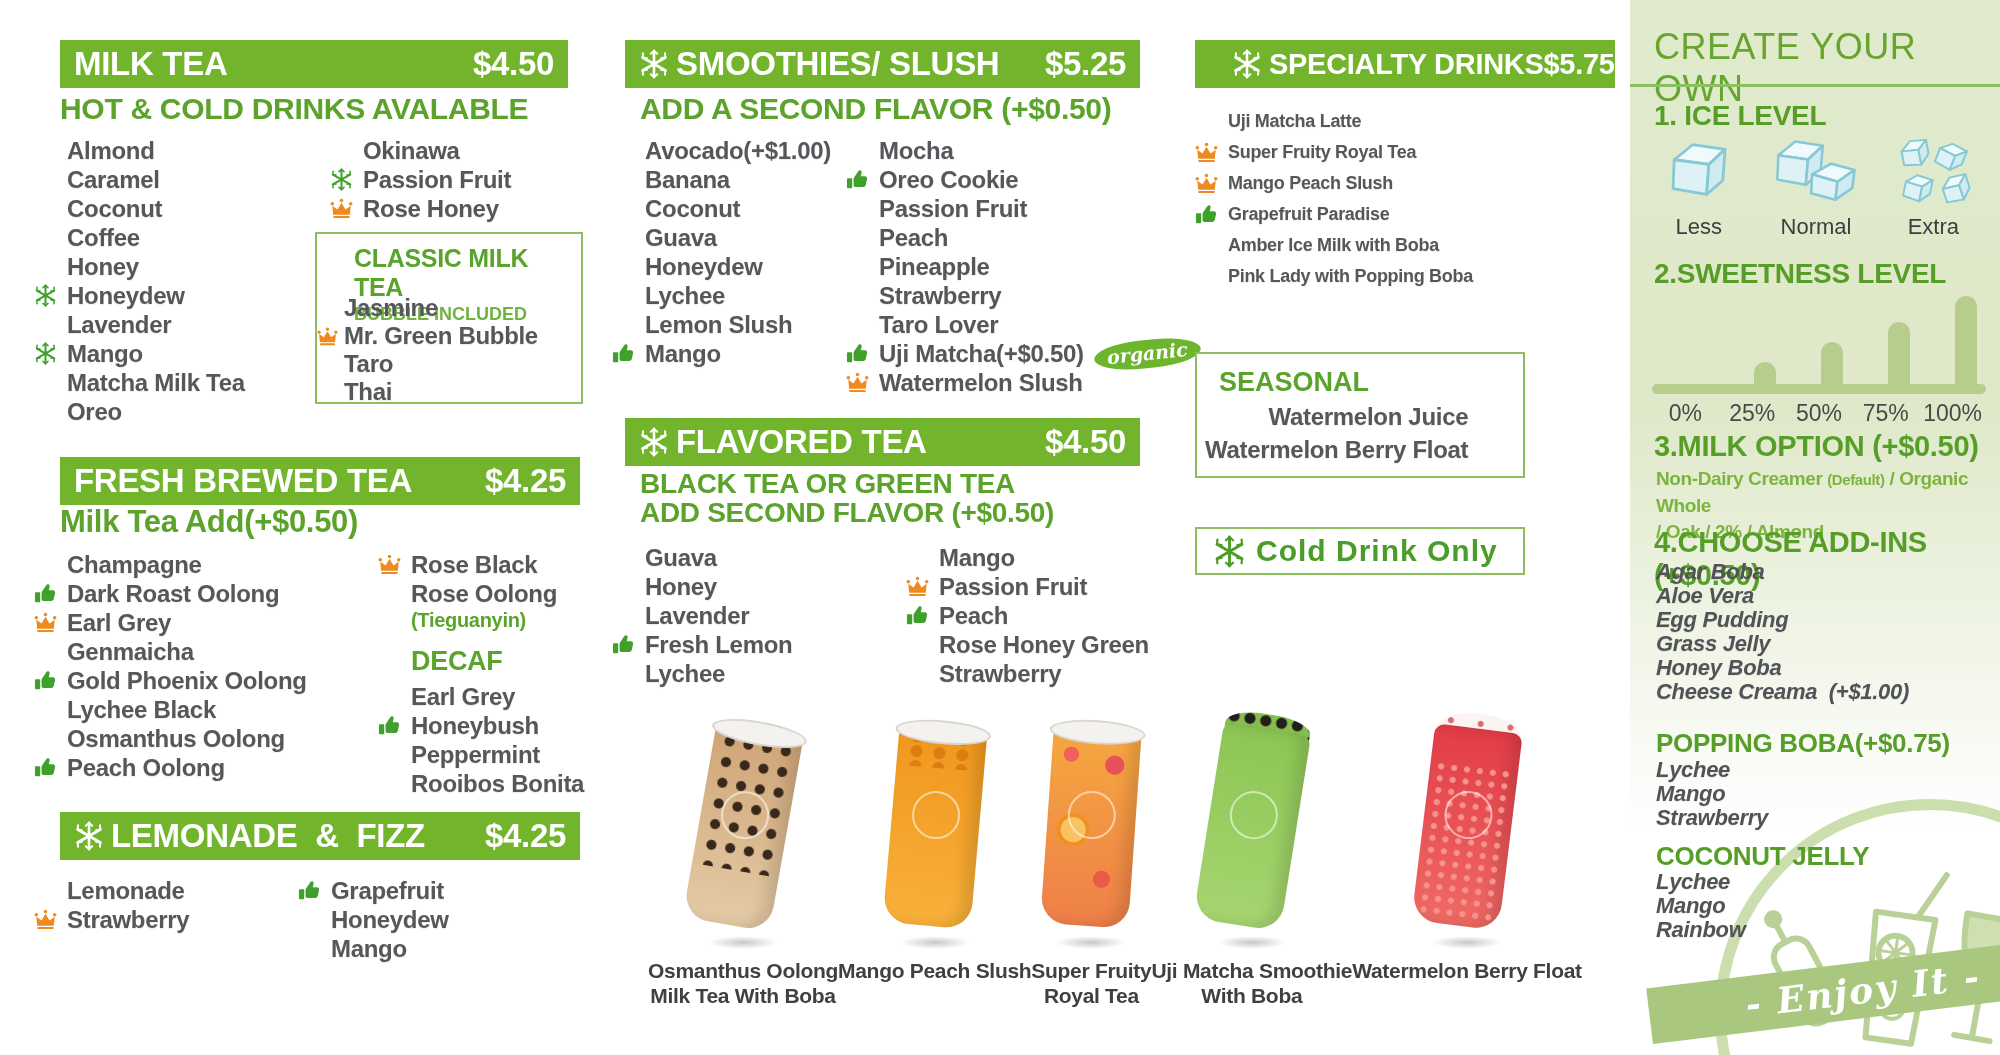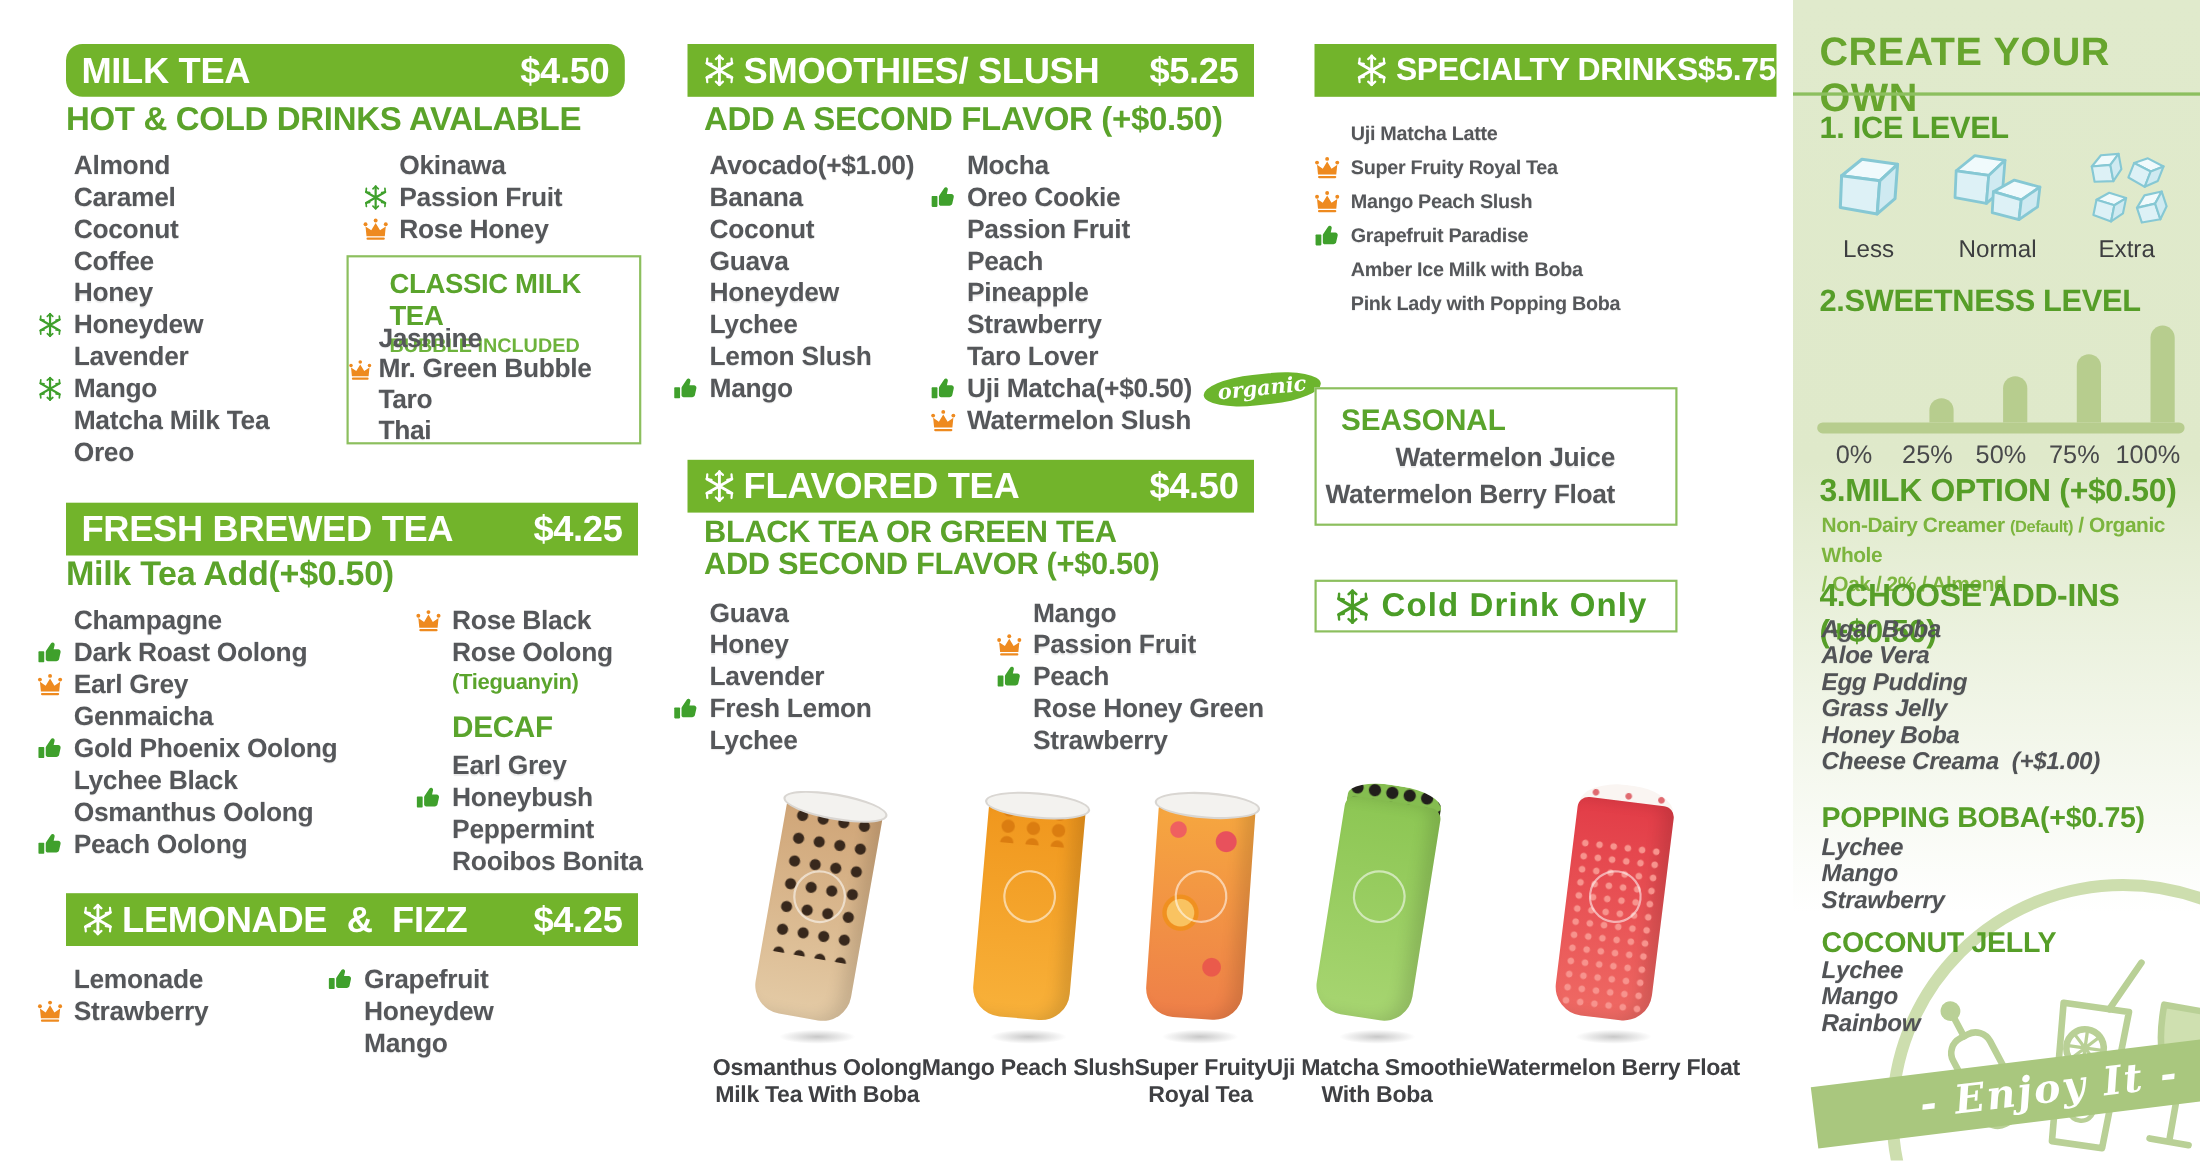--- a/index.html
+++ b/index.html
@@ -103,21 +103,21 @@
   .refl{width:70px;height:13px;border-radius:50%;
     background:radial-gradient(ellipse at center,rgba(110,110,110,.38),rgba(160,160,160,0) 70%);}
   .cap{margin-top:9px;height:54px;text-align:center;font-weight:bold;font-size:21px;
     line-height:25px;color:#3f4043;letter-spacing:-.3px;}
   .cap span{display:block;white-space:pre;}
   
   #sidebar{
     left:1630px;top:0;width:370px;height:1055px;
     background:linear-gradient(to bottom,#e0eacc 0px,#dfe9ca 420px,rgba(223,233,202,0) 830px);
   }
-  .sb-title{position:absolute;left:24px;top:26px;font-size:36px;font-weight:bold;color:#67a52e;letter-spacing:.5px;}
+  .sb-title{position:absolute;left:24px;top:26px;font-size:36px;font-weight:normal;color:#67a52e;letter-spacing:.5px;}
   .sb-rule{position:absolute;left:0;top:84px;width:100%;height:3px;background:#8cbf5e;}
   .sb-h{position:absolute;color:#569e28;font-weight:bold;letter-spacing:-.3px;}
   .ice-row{position:absolute;left:10px;top:132px;width:352px;display:flex;}
   .ice-opt{flex:1;display:flex;flex-direction:column;align-items:center;justify-content:flex-end;}
   .ice-img{height:74px;display:flex;align-items:flex-end;}
   .ice-img svg{display:block;}
   .ice-label{margin-top:8px;font-size:22px;color:#3d3e40;}
   .sweet{position:absolute;left:22px;top:292px;width:334px;}
   .sweet-cols{display:flex;align-items:flex-end;height:92px;}
   .sweet-col{flex:1;display:flex;justify-content:center;padding-left:26px;}
@@ -132,21 +132,21 @@
   .sb-list .row-label{font-size:22px;color:#515356;}
   
   .wm-circle{position:absolute;left:85px;top:799px;width:430px;height:430px;border-radius:50%;
     border:11px solid #cddeae;box-sizing:border-box;}
   .wm-svg{position:absolute;left:115px;top:825px;width:300px;height:260px;}
   .wm-banner{position:absolute;left:18px;top:962px;width:430px;height:56px;background:#a9c77e;
     transform:rotate(-7deg);display:flex;align-items:center;justify-content:center;
     color:#fff;font-family:"DejaVu Serif",serif;font-style:italic;font-weight:bold;
     font-size:36px;letter-spacing:2px;}
   
-  #milk-bar{left:60px;top:40px;width:508px;box-sizing:border-box;border-radius:15px;}
+  #milk-bar{left:60px;top:40px;width:508px;box-sizing:border-box;}
   #milk-sub{left:60px;top:92px;}
   #milk-col1{left:34px;top:136px;}
   #milk-col2{left:330px;top:136px;}
   #classic-box{left:315px;top:232px;width:268px;height:172px;}
   #classic-list{left:317px;top:294px;}
   #fresh-bar{left:60px;top:457px;width:520px;box-sizing:border-box;}
   #fresh-sub{left:60px;top:504px;font-size:31px;}
   #fresh-col1{left:34px;top:550px;}
   #fresh-col2{left:378px;top:550px;}
   #lemon-bar{left:60px;top:812px;width:520px;box-sizing:border-box;}

